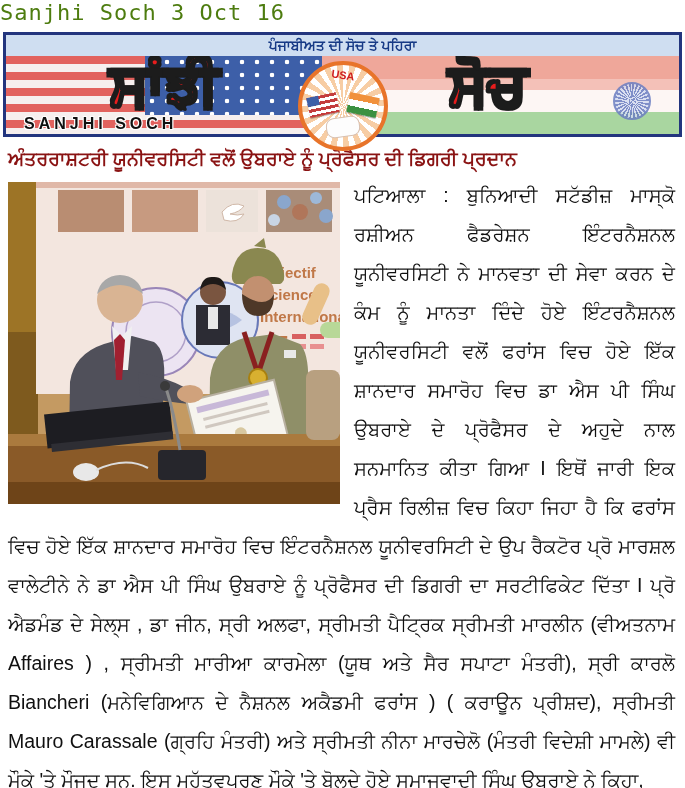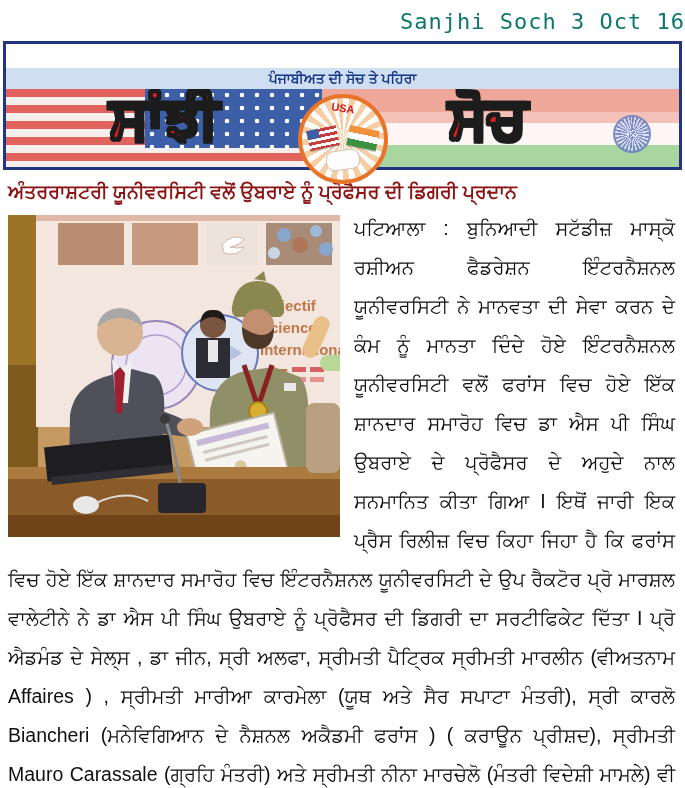--- a/index.html
+++ b/index.html
@@ -1,26 +1,26 @@
 <!DOCTYPE html>
 <html><head>
 <meta charset="utf-8">
 <style>
   * { margin:0; padding:0; box-sizing:border-box; }
   html,body { width:685px; height:788px; background:#ffffff; overflow:hidden;
               font-family:"Liberation Sans", sans-serif; }
 
   
-  .page-title { text-align:right; padding-top:9px; font-family:"DejaVu Sans Mono", monospace;
-                font-size:22px; color:#0f766e; letter-spacing:1px; }
+  .page-title { text-align:left; font-family:"DejaVu Sans Mono", monospace;
+                font-size:22px; color:#4d7c0f; letter-spacing:1px; }
 
   
   .masthead { margin:7px 3px 0 3px; border:3px solid #23357e; background:#fff; position:relative; }
   .masthead-tagline { height:21px; background:#cfdef1; text-align:center; font-size:14px;
-                      font-weight:bold; color:#173a86; line-height:21px;margin-top:24px; }
+                      font-weight:bold; color:#173a86; line-height:21px; }
   .masthead-main { height:78px; display:flex; position:relative; }
 
   
   .mast-left { flex:0 0 47%; position:relative; overflow:hidden;
     background:repeating-linear-gradient(180deg,#e2625e 0 8px,#f6efee 8px 16px); }
   .mast-left .canton { position:absolute; right:0; top:0; width:56%; height:76%;
     background-color:#3d5fa8;
     background-image:radial-gradient(circle 2px at 7px 6px, #fff 2px, transparent 2.6px);
     background-size:15px 13px; }
   .mast-left-title { position:absolute; left:0; right:0; top:-6px; text-align:center;
@@ -71,20 +71,21 @@
 <body>
 
 <div class="page-title">Sanjhi Soch 3 Oct 16</div>
 
 <div class="masthead">
   <div class="masthead-tagline">ਪੰਜਾਬੀਅਤ ਦੀ ਸੋਚ ਤੇ ਪਹਿਰਾ</div>
   <div class="masthead-main">
     <div class="mast-left">
       <div class="canton"></div>
       <div class="mast-left-title">ਸਾਂਝੀ</div>
+      <div class="mast-left-sub">SANJHI SOCH</div>
     </div>
     <div class="mast-right">
       <div class="chakra"></div>
       <div class="mast-right-title">ਸੋਚ</div>
       <div class="mast-right-sub">सांझी सोच</div>
     </div>
     <div class="emblem">
       <div class="emblem-usa">USA</div>
       <div class="flag-us"></div>
       <div class="flag-in"></div>

